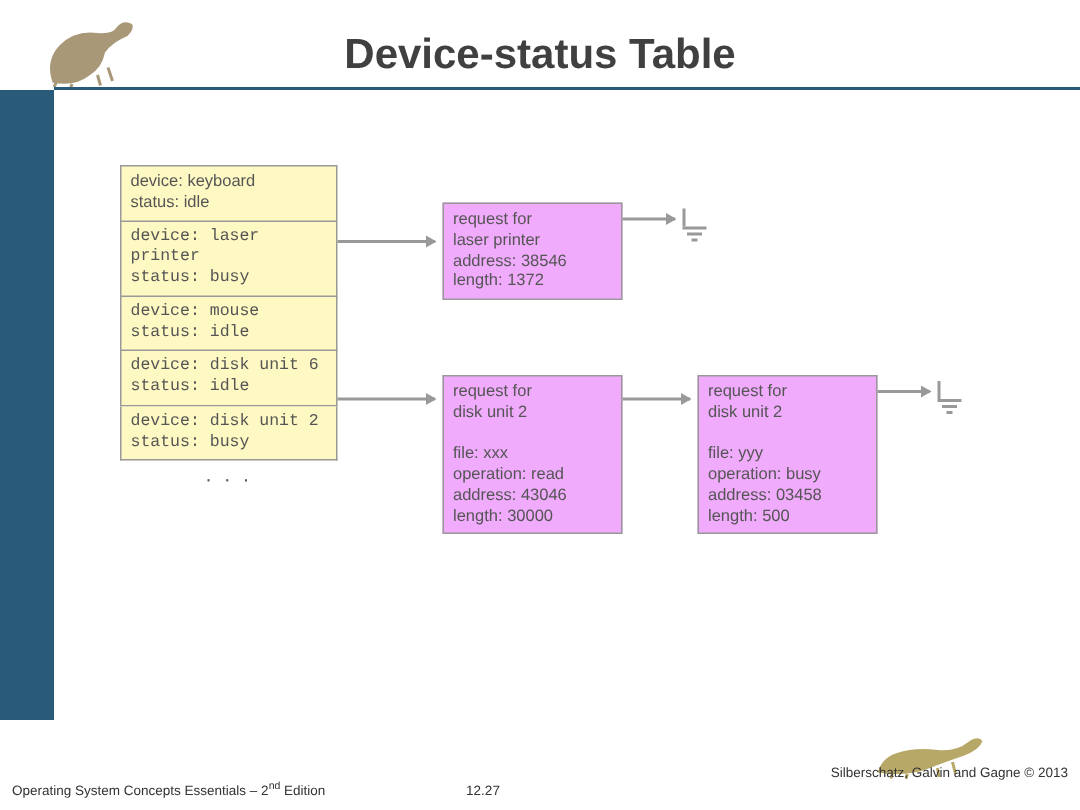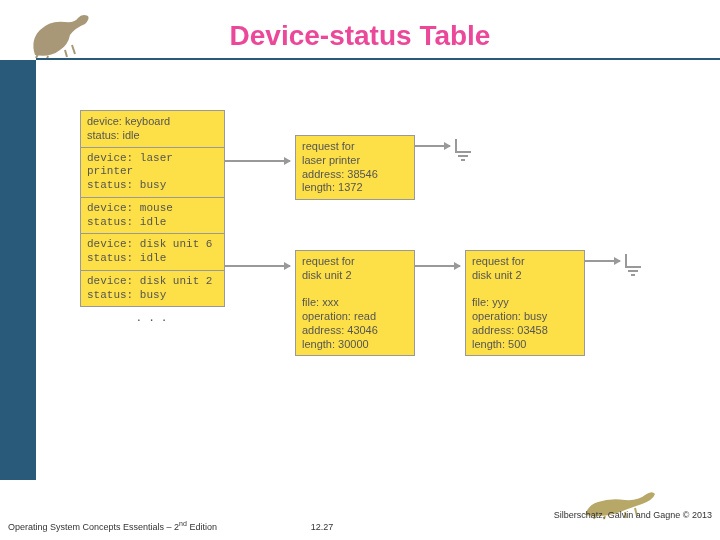--- a/index.html
+++ b/index.html
@@ -29,21 +29,21 @@
     position: absolute;
     left: 20px;
     top: 0;
     width: 80px;
     height: 50px;
   }
   .title {
     text-align: center;
     font-size: 28px;
     font-weight: bold;
-    color: #ec4899;
+    color: #404040;
     padding-top: 10px;
   }
   .hr {
     position: absolute;
     top: 58px;
     left: 36px;
     width: 684px;
     height: 2px;
     background: #2a5a7a;
   }
@@ -54,38 +54,38 @@
     width: 600px;
   }
   .device-col {
     position: absolute;
     left: 0;
     top: 0;
     width: 145px;
   }
   .device-box {
     border: 1px solid #999;
-    background: #fde047;
+    background: #fef9c3;
     padding: 4px 6px;
     font-size: 11px;
     color: #555;
     line-height: 1.25;
   }
   .device-box + .device-box { border-top: none; font-family: Liberation Mono, monospace; }
   .dots {
     text-align: center;
     font-size: 14px;
     color: #555;
     padding: 4px 0;
     letter-spacing: 2px;
   }
   .req-box {
     position: absolute;
     border: 1px solid #999;
-    background: #fde047;
+    background: #f0abfc;
     padding: 4px 6px;
     font-size: 11px;
     color: #555;
     line-height: 1.25;
     width: 120px;
   }
   .arrow {
     position: absolute;
     height: 2px;
     background: #999;

